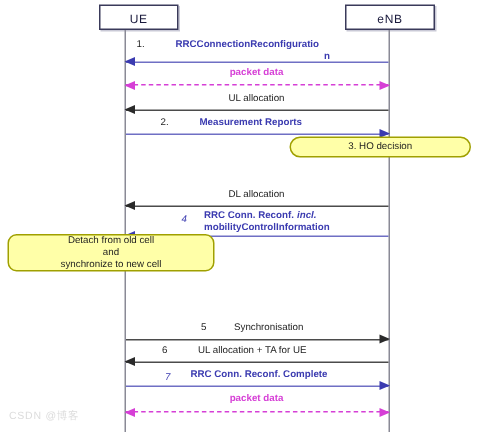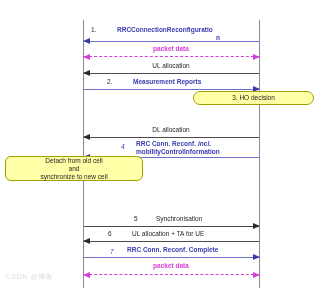--- a/index.html
+++ b/index.html
@@ -132,21 +132,27 @@
     font-size:7px;
     color:#dcdcdc;
     letter-spacing:.5px;
   }
 </style>
 </head>
 <body>
 
 <div id="canvas">
 
-
+  <div class="actor-box" style="left:66px;top:3px;width:53px;height:17px;line-height:17px;">
+    <span>UE</span>
+  </div>
+
+  <div class="actor-box" style="left:230px;top:3px;width:60px;height:17px;line-height:17px;">
+    <span>eNB</span>
+  </div>
 
   <div class="lifeline" style="left:83px;top:20px;height:268px;"></div>
   <div class="lifeline" style="left:259px;top:20px;height:268px;"></div>
 
   <div class="lbl num" style="left:91px;top:26px;">1.</div>
   <div class="lbl blue" style="left:117px;top:26px;">RRCConnectionReconfiguratio</div>
   <div class="lbl blue" style="left:216px;top:34px;">n</div>
   <div class="msg solid-blue c-blue" style="left:84px;top:41px;width:175px;">
     <span class="head left"></span>
   </div>

